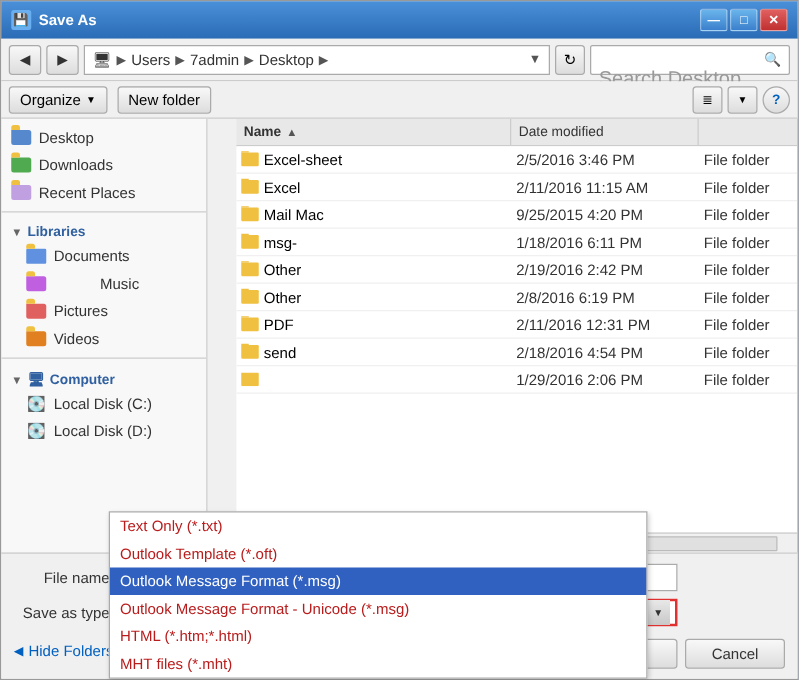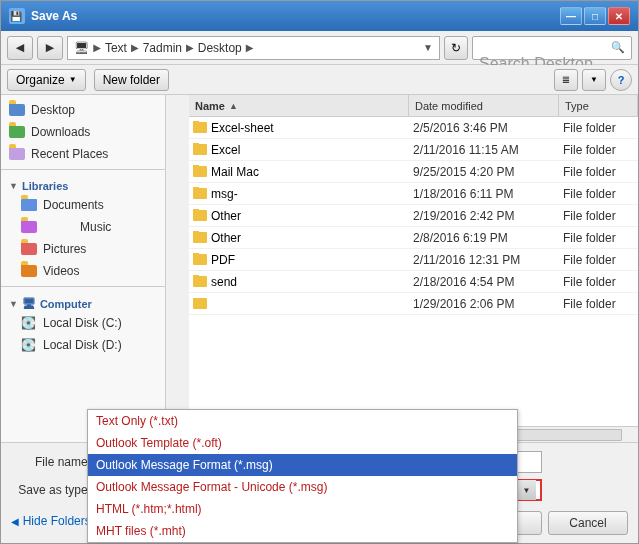--- a/index.html
+++ b/index.html
@@ -440,21 +440,21 @@
       <div class="title-btn close">✕</div>
     </div>
   </div>
 
   <div class="toolbar">
     <div class="nav-btn">◀</div>
     <div class="nav-btn">▶</div>
     <div class="breadcrumb-bar">
       <span>🖥</span>
       <span class="breadcrumb-arrow">▶</span>
-      <span>Text</span>
+      <span>Users</span>
       <span class="breadcrumb-arrow">▶</span>
       <span>7admin</span>
       <span class="breadcrumb-arrow">▶</span>
       <span>Desktop</span>
       <span class="breadcrumb-arrow">▶</span>
       <span style="flex:1"></span>
       <span class="breadcrumb-arrow">▼</span>
     </div>
     <div class="refresh-btn">
       <span>↻</span>
@@ -552,23 +552,20 @@
 
     <div class="file-list-container">
       <div class="file-list-header">
         <div class="file-col col-name">
           <span>Name</span>
           <span style="margin-left:4px;font-size:9px;color:#555;">▲</span>
         </div>
         <div class="file-col col-date">
           <span>Date modified</span>
         </div>
-        <div class="file-col col-type">
-          <span>Type</span>
-        </div>
       </div>
       <div class="file-list" id="file-list-body">
       <div class="file-row">
       <div class="file-name-cell">
         <div class="file-icon-sm"></div>
         <span>Excel-sheet</span>
       </div>
       <div class="file-date-cell">2/5/2016 3:46 PM</div>
       <div class="file-type-cell">File folder</div>
     </div>

